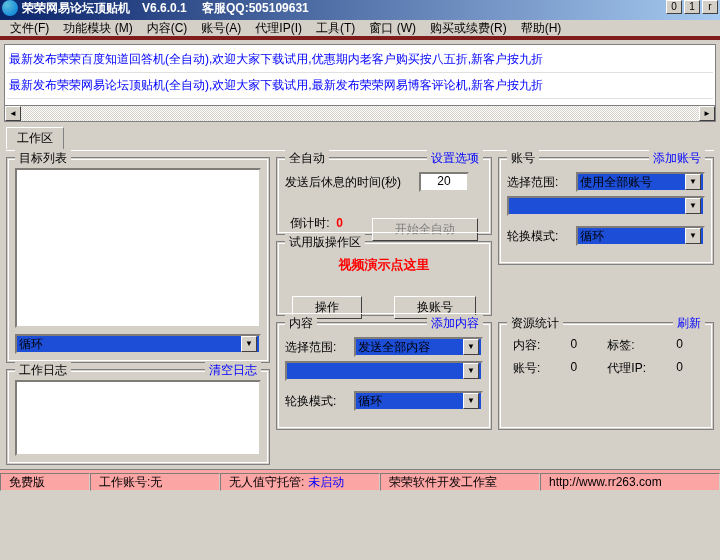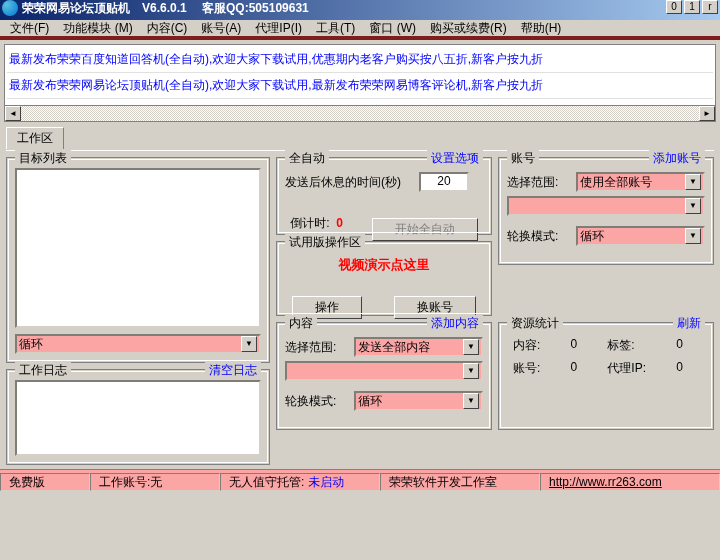--- a/index.html
+++ b/index.html
@@ -20,21 +20,21 @@
 .tab-area { margin: 2px 6px; }
 .tab-btn { display: inline-block; background: #d4d0c8; border: 1px solid #fff; border-right-color: #808080; border-bottom: none; padding: 2px 10px; position: relative; top: 1px; z-index: 2; }
 .main { display: flex; margin: 0 6px 4px 6px; gap: 6px; border-top: 1px solid #fff; padding-top: 6px; }
 .col-left { width: 264px; display: flex; flex-direction: column; gap: 6px; }
 .col-right { flex: 1; display: flex; flex-direction: column; gap: 6px; }
 .groupbox { border: 1px solid #808080; border-top-color: #808080; position: relative; padding: 10px 8px 8px 8px; }
 .groupbox::before { content: ""; position: absolute; inset: 1px; border: 1px solid #fff; pointer-events: none; }
 .groupbox .gb-title { position: absolute; top: -8px; left: 8px; background: #d4d0c8; padding: 0 4px; z-index: 1; }
 .groupbox .gb-link { position: absolute; top: -8px; right: 8px; background: #d4d0c8; padding: 0 4px; color: #0000ff; cursor: pointer; z-index: 1; }
 .listbox { width: 100%; height: 160px; background: white; border: 2px inset #d4d0c8; }
-.select { width: 100%; height: 20px; background: #fca5a5; border: 2px inset #d4d0c8; display: flex; align-items: center; padding: 0 2px; }
+.select { width: 100%; height: 20px; background: #1d4ed8; border: 2px inset #d4d0c8; display: flex; align-items: center; padding: 0 2px; }
 .select .sel-btn { width: 16px; height: 16px; margin-left: auto; background: #d4d0c8; border: 1px solid #fff; border-right-color: #404040; border-bottom-color: #404040; text-align: center; font-size: 8px; line-height: 14px; }
 .textbox { width: 100%; height: 76px; background: white; border: 2px inset #d4d0c8; }
 .row { display: flex; align-items: center; gap: 18px; margin: 4px 0; }
 .row label { white-space: nowrap; }
 .input-sm { width: 50px; height: 20px; background: white; border: 2px inset #d4d0c8; text-align: center; }
 .btn { background: #d4d0c8; border: 1px solid #fff; border-right-color: #404040; border-bottom-color: #404040; padding: 2px 22px; cursor: pointer; margin-top: 12px; }
 .btn:disabled { color: #808080; }
 .red { color: #ff0000; font-weight: bold; }
 .right-grid { display: grid; grid-template-columns: 1fr 1fr; gap: 6px; }
 .statusbar { height: 22px; background: #fca5a5; border-top: 1px solid #808080; display: flex; align-items: flex-end; }
@@ -193,14 +193,14 @@
 </div>
 
 <div class="statusbar">
   <div class="panel" style="width:90px">免费版</div>
   <div class="panel" style="width:130px">工作账号:无</div>
   <div class="panel" style="width:160px">
     <span>无人值守托管:</span>
     <span style="color:#0000ff">未启动</span>
   </div>
   <div class="panel" style="width:160px">荣荣软件开发工作室</div>
-  <div class="panel" style="flex:1;text-decoration:underline">http://www.rr263.com</div>
+  <div class="panel" style="flex:1;">http://www.rr263.com</div>
 </div>
 
 </body></html>

